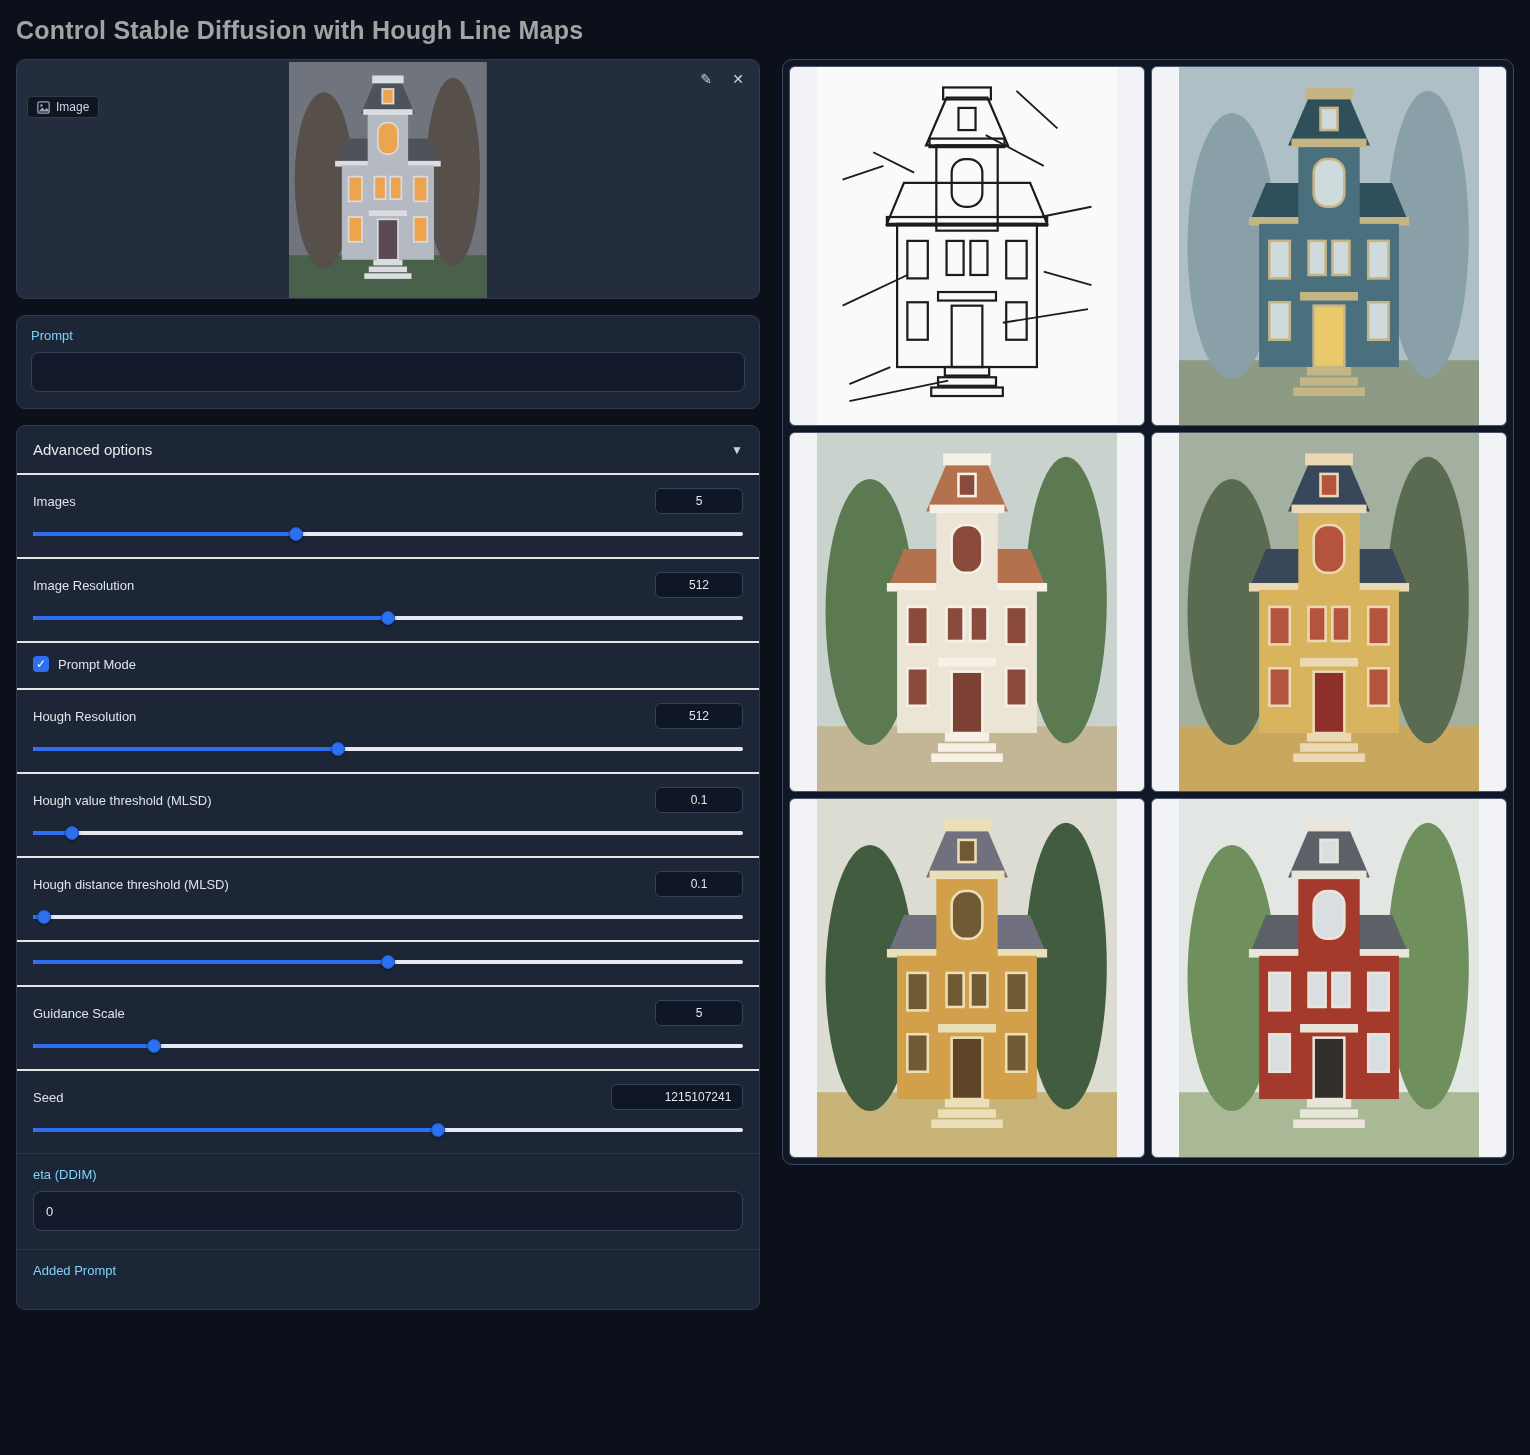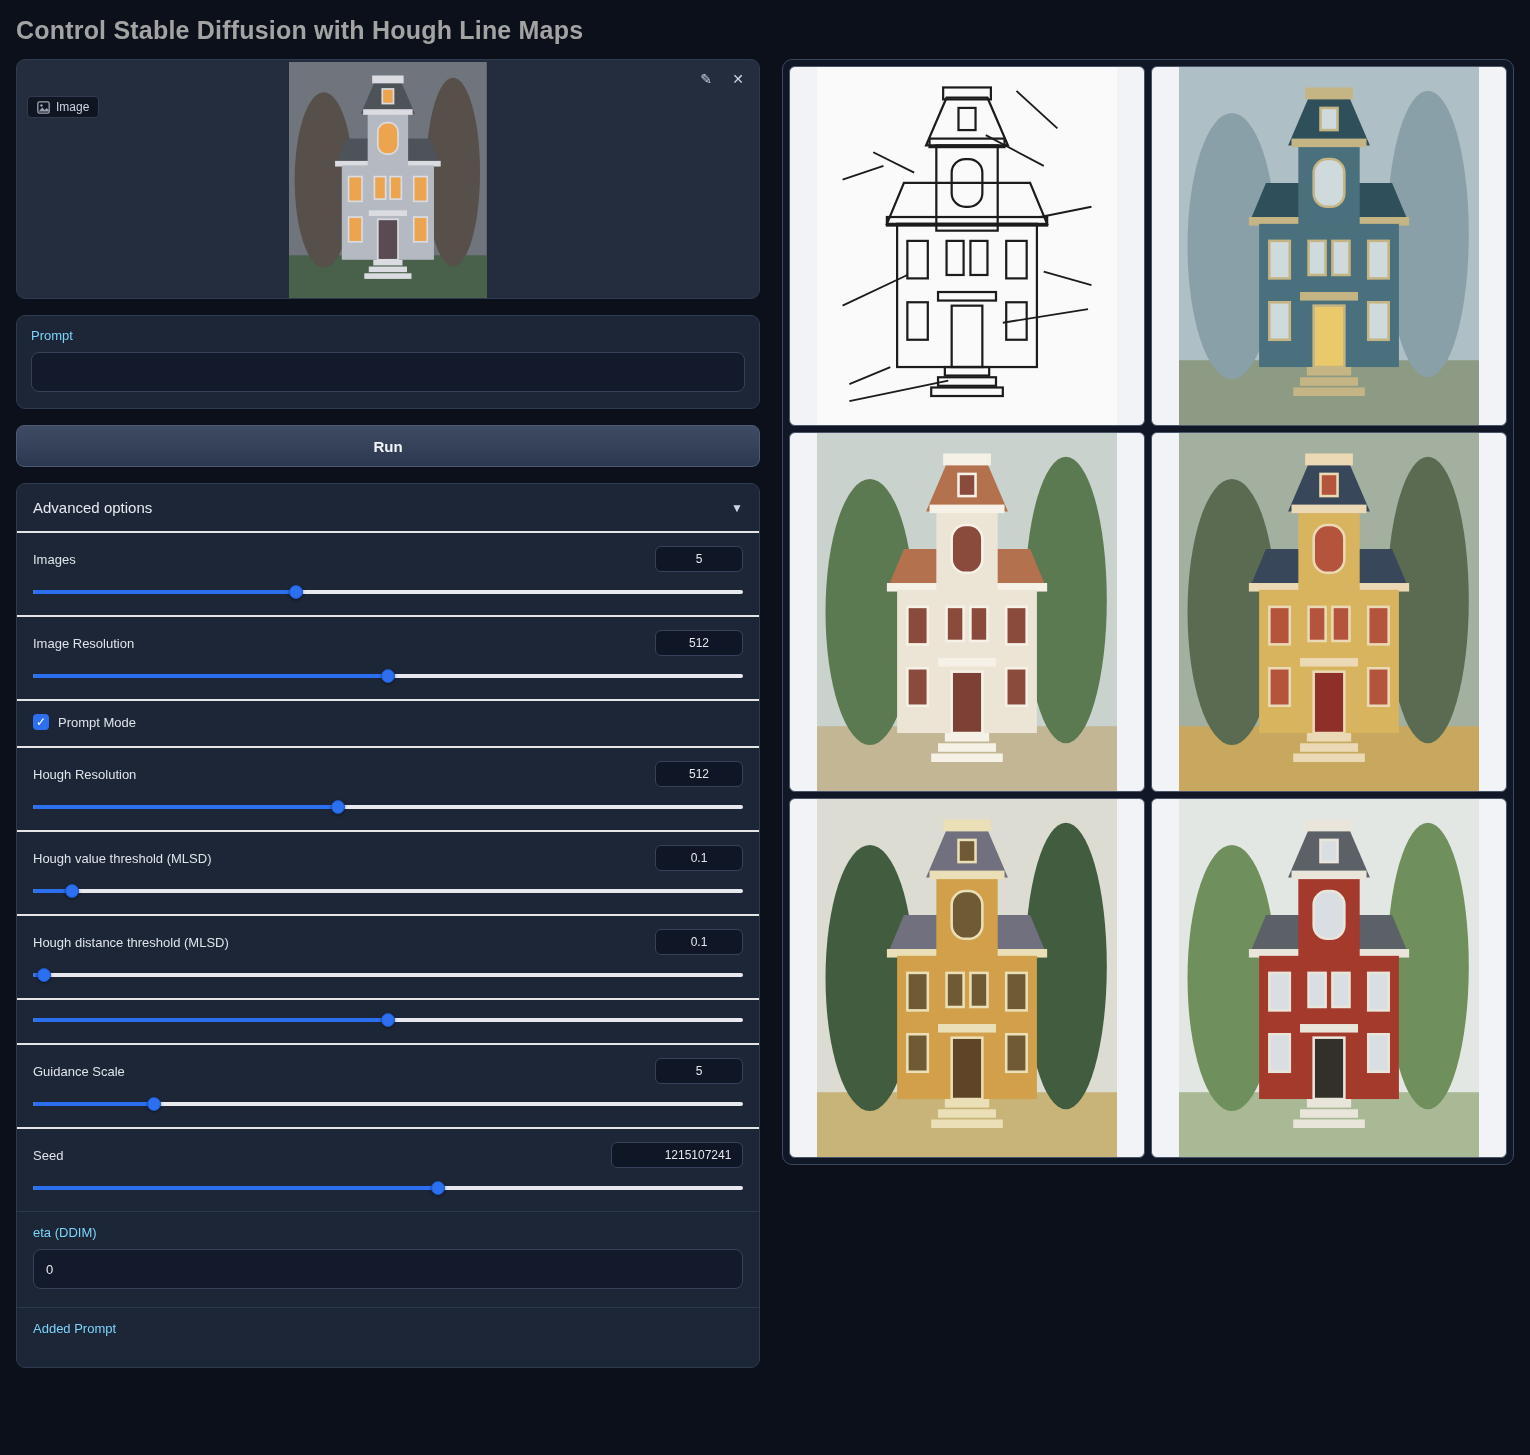--- a/index.html
+++ b/index.html
@@ -146,21 +146,20 @@
             <rect x="54" y="188" width="42" height="5" fill="#dadce1"></rect>
           </svg>
         </div>
     </div>
 
     <div class="panel prompt-panel">
       <label class="blk-label">Prompt</label>
       <input class="textbox" type="text" value="" style="">
     </div>
 
-    <button class="run-btn">Run</button>
 
     <div class="panel advanced">
       <div class="acc-header">
         <span>Advanced options</span>
         <span class="acc-arrow">▼</span>
       </div>
       <div>
           <div class="srow">
             <div class="shead">
               <span class="slabel">Images</span>

